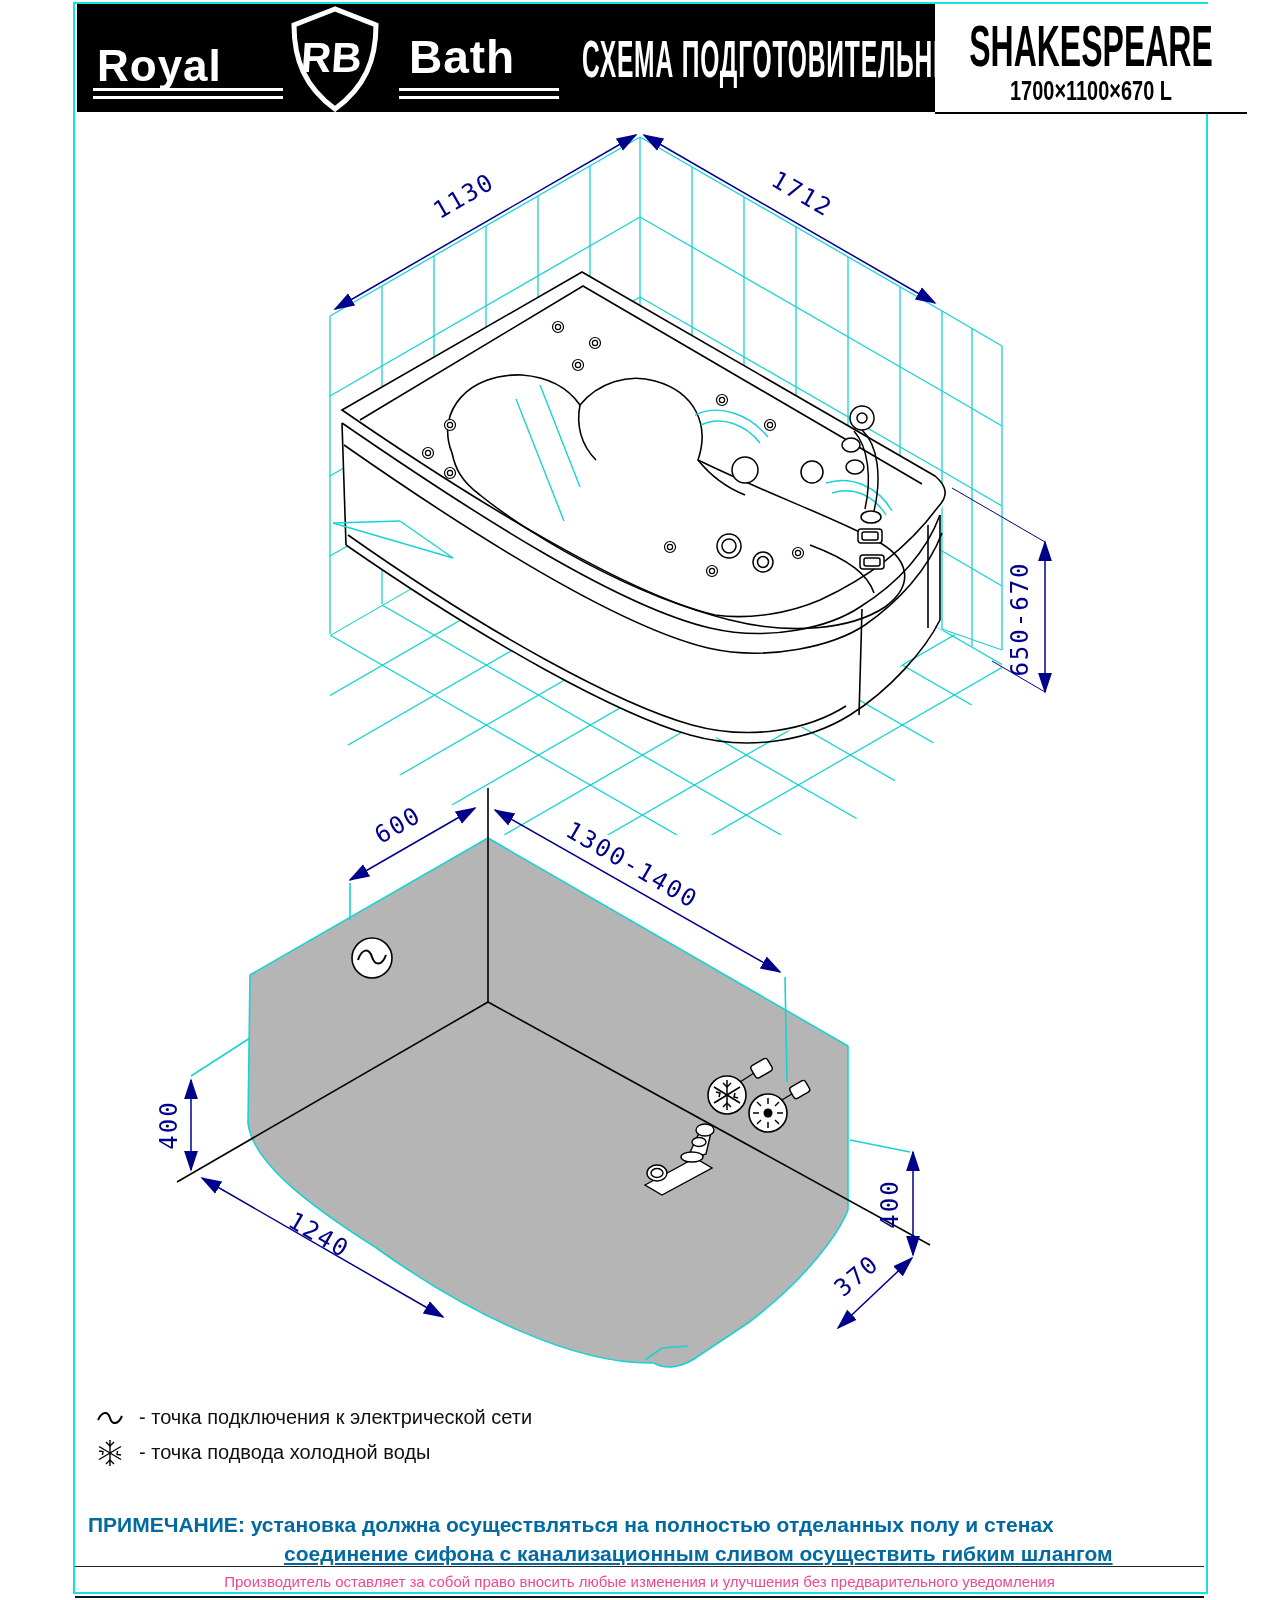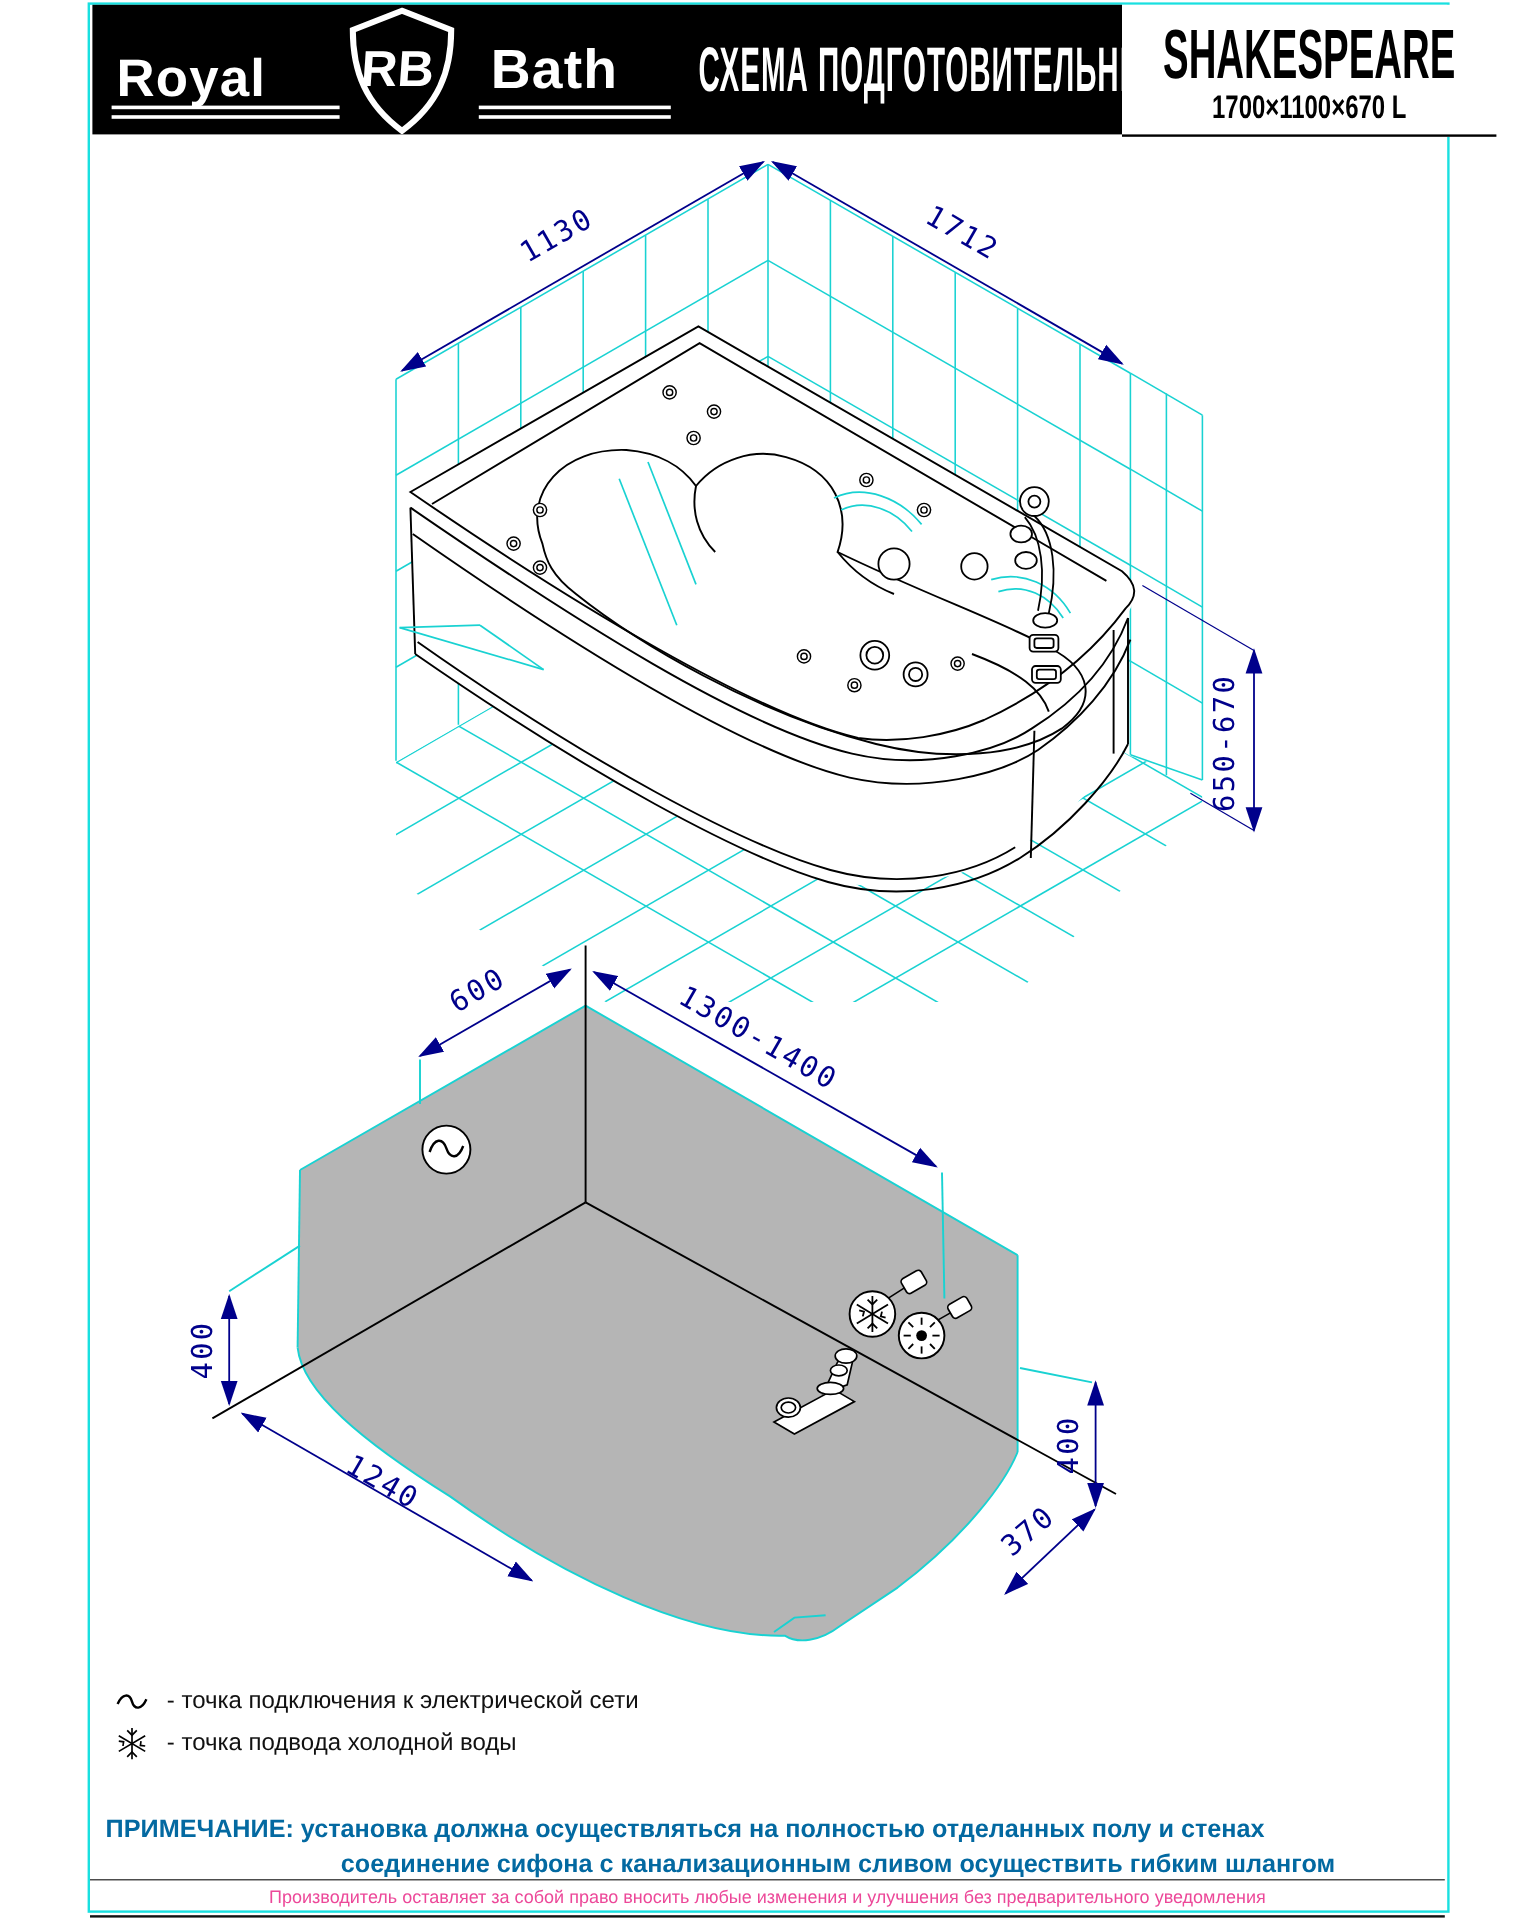--- a/index.html
+++ b/index.html
@@ -24,21 +24,21 @@
   
   .draw{position:absolute;}
   svg text.dim{font-family:"DejaVu Sans Mono",monospace;font-size:24px;fill:#00008b;letter-spacing:2px;}
   
   .legend{position:absolute;left:95px;top:1400px;}
   .lg-row{display:flex;align-items:center;height:35px;}
   .lg-ic{width:44px;display:flex;align-items:center;}
   .lg-tx{font-size:20px;color:#111;}
   
   .note{position:absolute;left:88px;top:1513px;width:1060px;font-weight:bold;font-size:21px;color:#0369a1;}
-  .note .l2{margin-left:196px;margin-top:5px;}
+  .note .l2{margin-left:196px;margin-top:5px;text-decoration:underline;}
   .footer{position:absolute;left:75px;top:1566px;width:1129px;text-align:center;
        font-size:15px;color:#ec4899;padding-top:6px;border-top:1px solid #222;}
   .footer:after{content:"";position:absolute;left:0;right:0;top:29px;height:2px;background:#111;}
 </style>
 </head>
 <body>
 
 <div class="page-border"></div>
 
 <div class="hdr">

